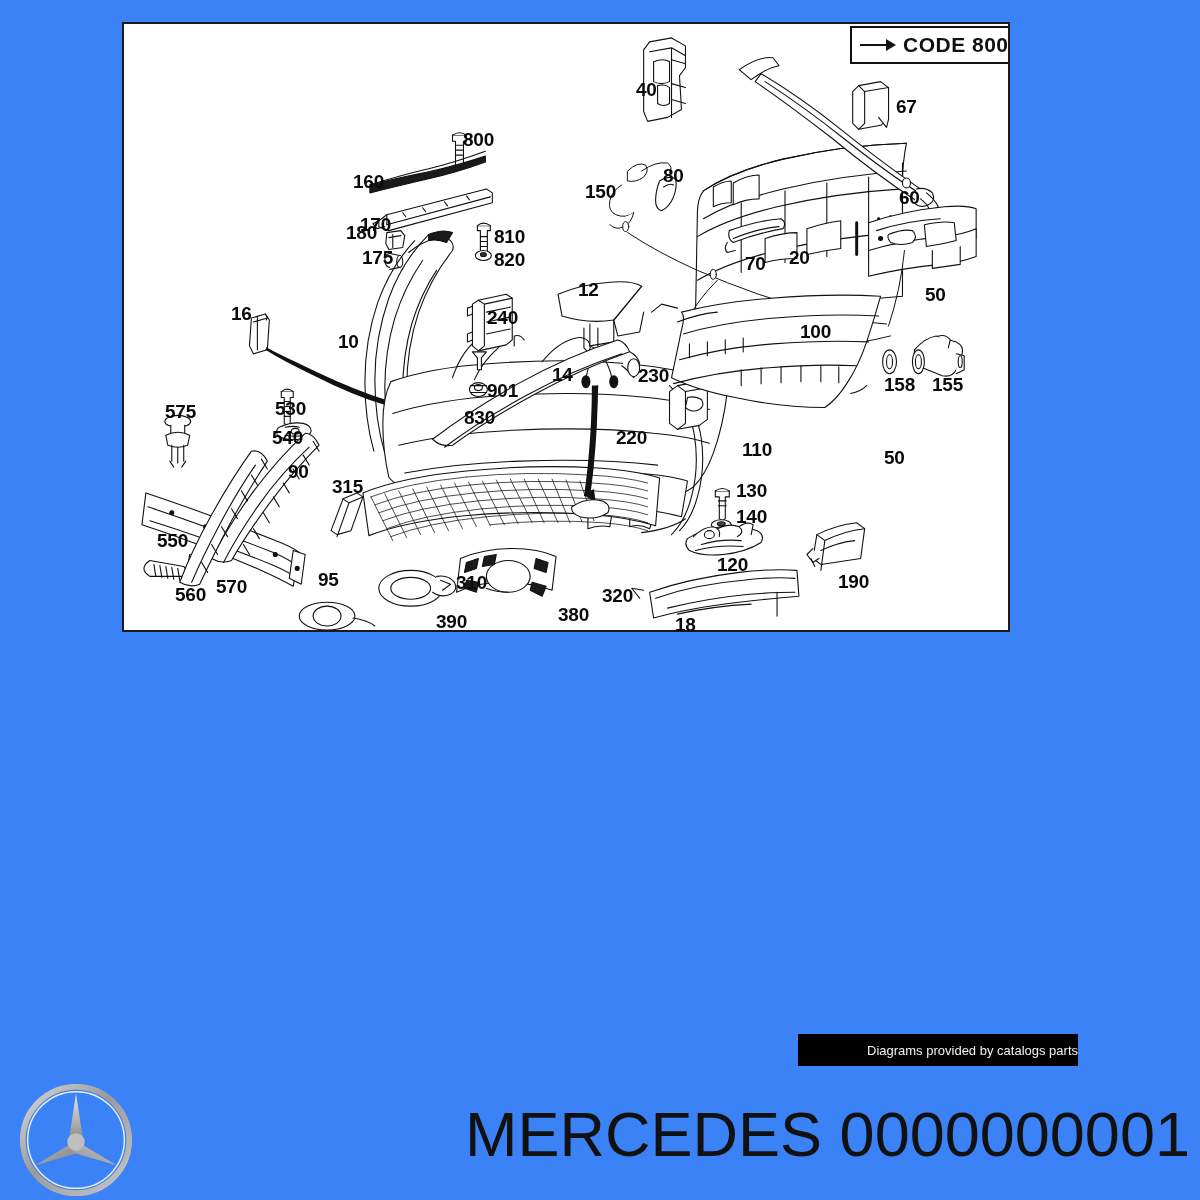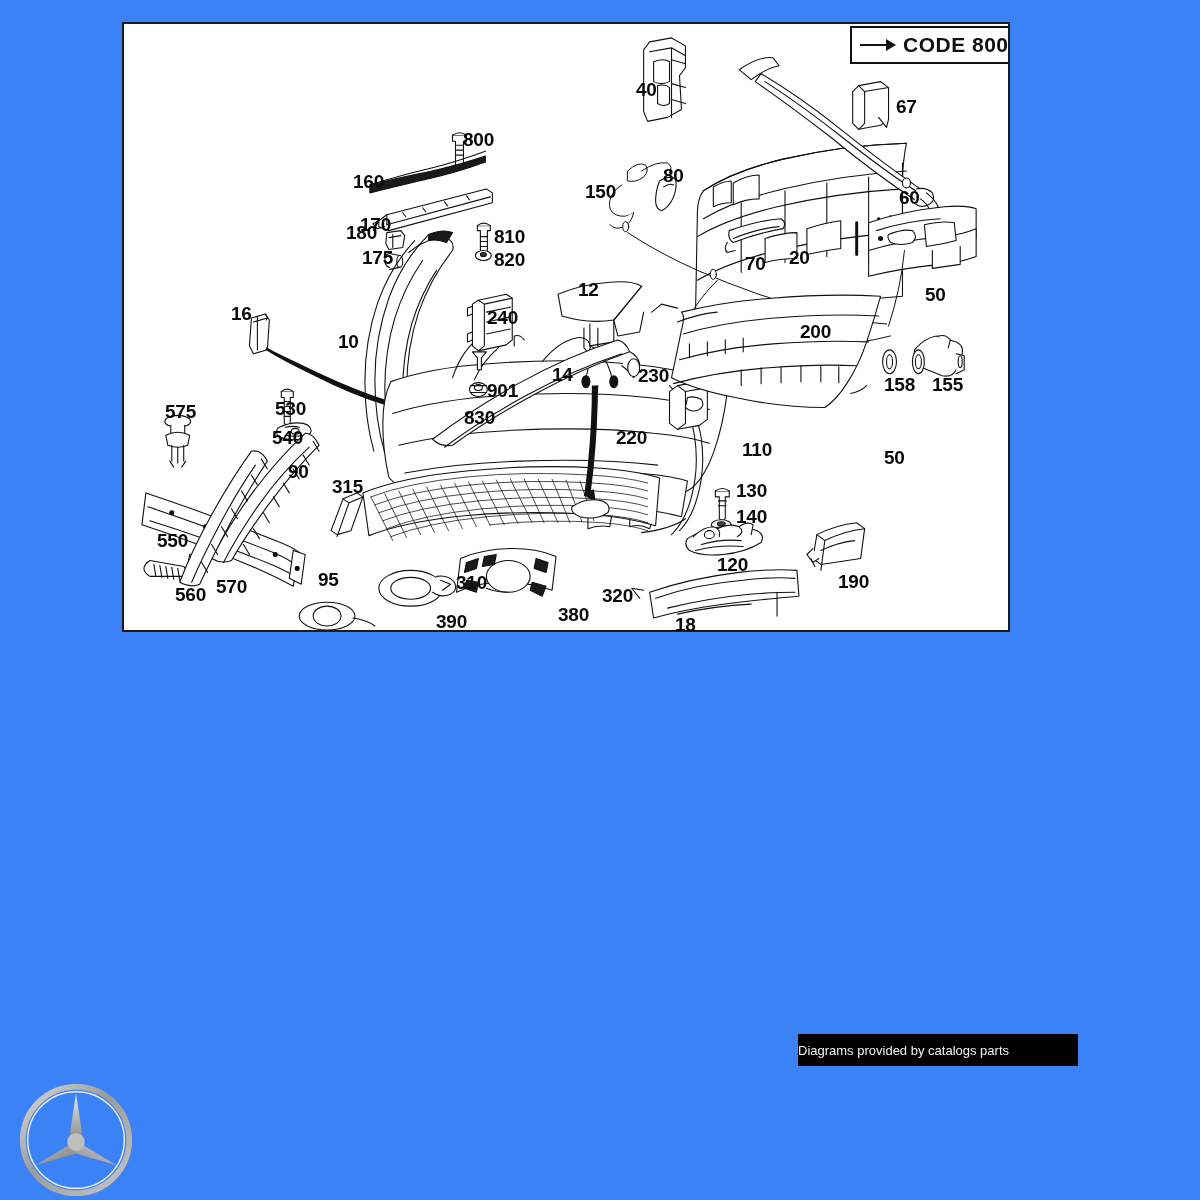--- a/index.html
+++ b/index.html
@@ -51,21 +51,21 @@
     line-height: 1;
     z-index: 12;
   }
 
   
   #watermark {
     position: absolute;
     left: 798px; top: 1034px;
     width: 280px; height: 32px;
     background: #000;
-    display: flex; align-items: center; justify-content: flex-start;
+    display: flex; align-items: center; justify-content: flex-end;
   }
   #watermark span {
     color: #f2f2f2; font-size: 13px; white-space: nowrap;
   }
 
   
   #brand-logo { position: absolute; left: 18px; top: 1082px; width: 116px; height: 116px; }
   #brand-text {
     position: absolute;
     left: 0; top: 1098px;
@@ -510,20 +510,24 @@
       </linearGradient>
     </defs>
     <circle cx="60" cy="60" r="55" fill="none" stroke="url(#ringGrad)" stroke-width="6"></circle>
     <circle cx="60" cy="60" r="50" fill="none" stroke="#efefef" stroke-width="1.5"></circle>
     <path d="M60 12 L67 58 L53 58 Z" fill="url(#bladeA)"></path>
     <path d="M18 86 L58 62 L64 73 Z" fill="url(#bladeB)"></path>
     <path d="M102 86 L62 62 L56 73 Z" fill="url(#bladeC)"></path>
     <circle cx="60" cy="62" r="9" fill="#bfbfbf"></circle>
   </svg>
 
+  <div id="brand-text">
+    <span>MERCEDES</span>
+    <span>0000000001</span>
+  </div>
 
   <div id="callout-layer">
       <div class="callout" style="left: 463px; top: 130px; text-align: center;">800</div>
       <div class="callout" style="left: 353px; top: 172px;">160</div>
       <div class="callout" style="left: 346px; top: 197px; margin-top: 26px;">180</div>
       <div class="callout" style="left: 360px; top: 215px;">170</div>
       <div class="callout" style="left: 362px; top: 248px;">175</div>
       <div class="callout" style="left: 494px; top: 227px;">810</div>
       <div class="callout" style="left: 494px; top: 250px;">820</div>
       <div class="callout" style="left: 231px; top: 304px;">16</div>
@@ -536,21 +540,21 @@
       <div class="callout" style="left: 638px; top: 366px;">230</div>
       <div class="callout" style="left: 616px; top: 428px;">220</div>
       <div class="callout" style="left: 636px; top: 80px;">40</div>
       <div class="callout" style="left: 585px; top: 182px;">150</div>
       <div class="callout" style="left: 663px; top: 166px;">80</div>
       <div class="callout" style="left: 745px; top: 254px;">70</div>
       <div class="callout" style="left: 789px; top: 248px;">20</div>
       <div class="callout" style="left: 896px; top: 97px;">67</div>
       <div class="callout" style="left: 899px; top: 188px;">60</div>
       <div class="callout" style="left: 925px; top: 285px;">50</div>
-      <div class="callout" style="left: 800px; top: 322px;">200</div>
+      <div class="callout" style="left: 800px; top: 322px;">100</div>
       <div class="callout" style="left: 884px; top: 375px;">158</div>
       <div class="callout" style="left: 932px; top: 375px;">155</div>
       <div class="callout" style="left: 742px; top: 440px;">110</div>
       <div class="callout" style="left: 884px; top: 448px; text-align: right;">50</div>
       <div class="callout" style="left: 736px; top: 481px;">130</div>
       <div class="callout" style="left: 736px; top: 507px;">140</div>
       <div class="callout" style="left: 717px; top: 555px;">120</div>
       <div class="callout" style="left: 838px; top: 572px;">190</div>
       <div class="callout" style="left: 165px; top: 402px;">575</div>
       <div class="callout" style="left: 275px; top: 399px;">530</div>

